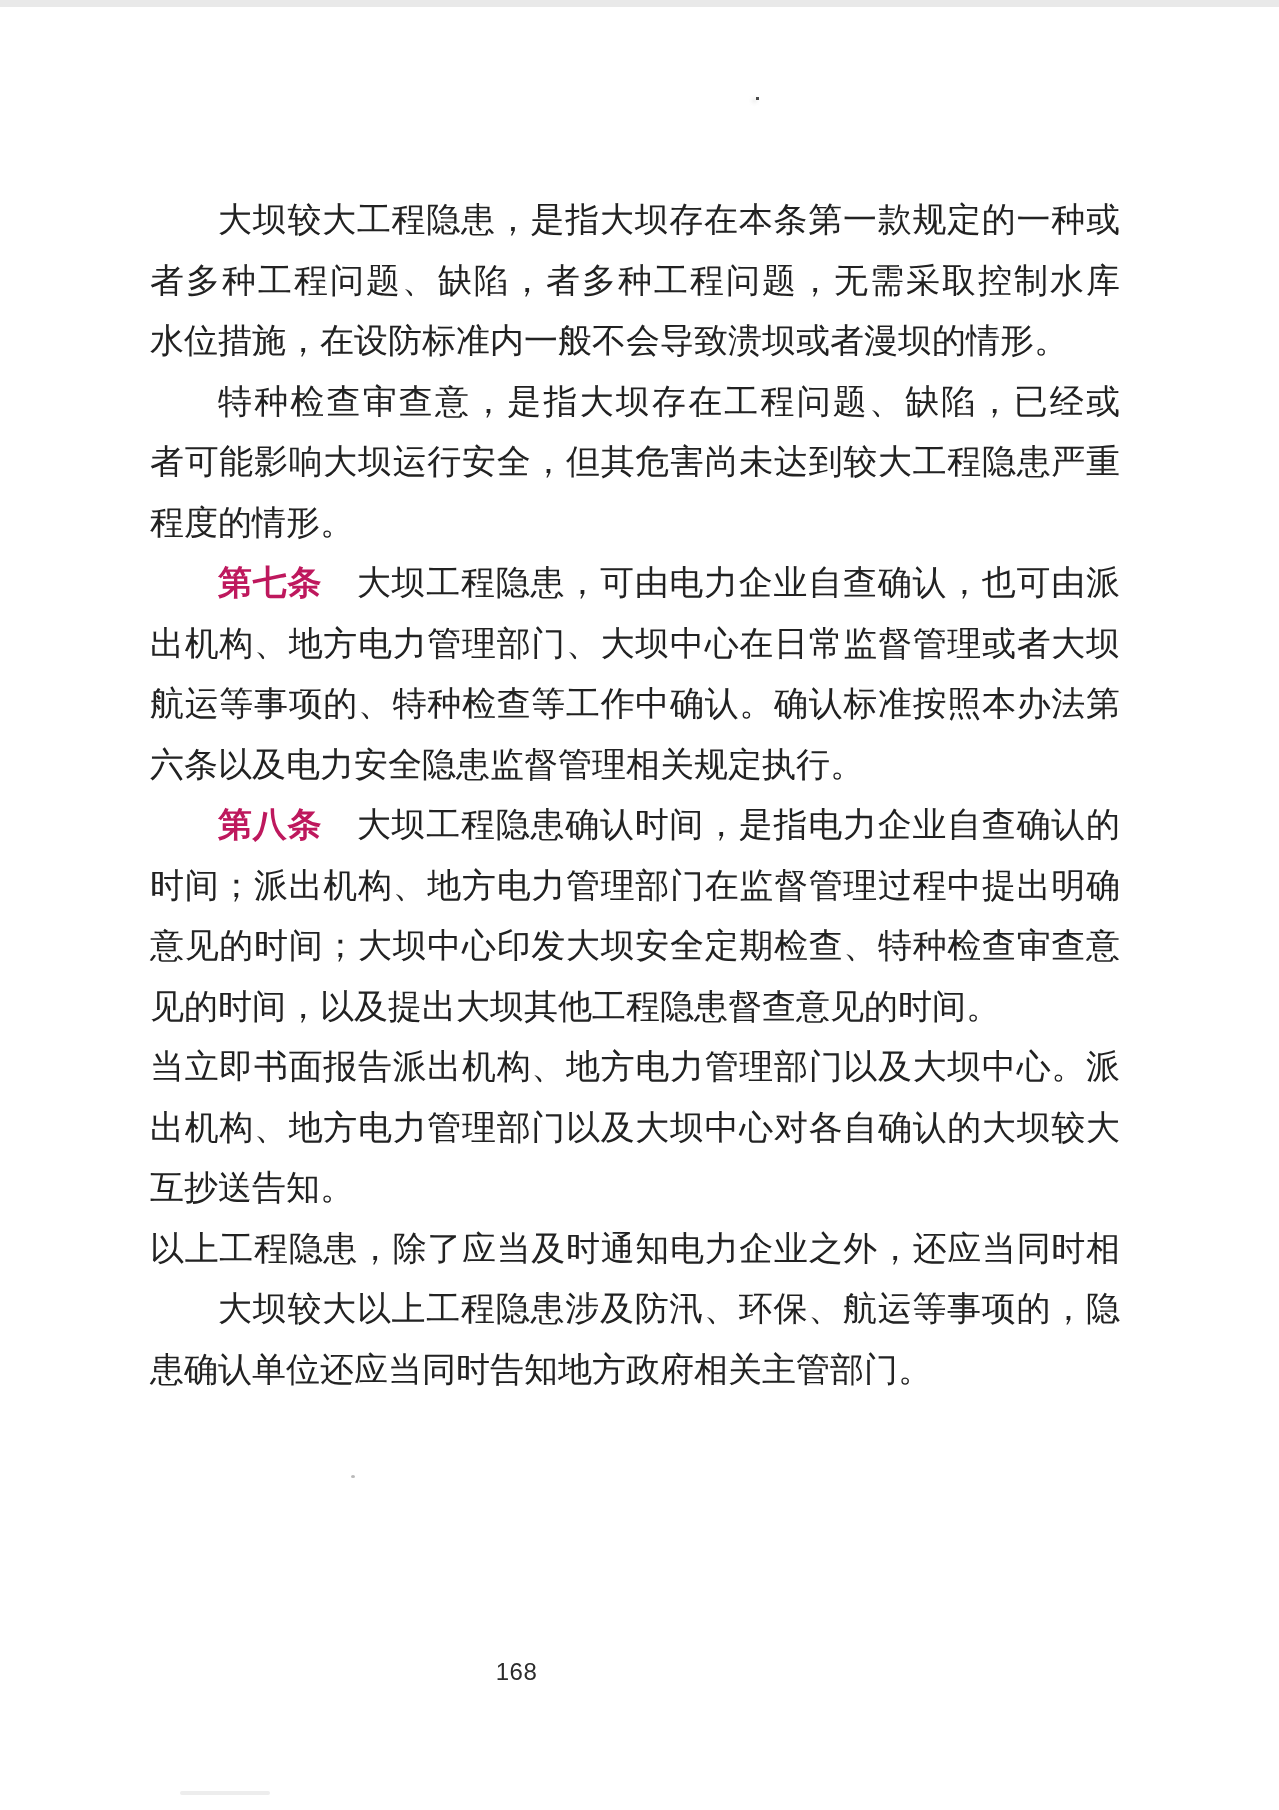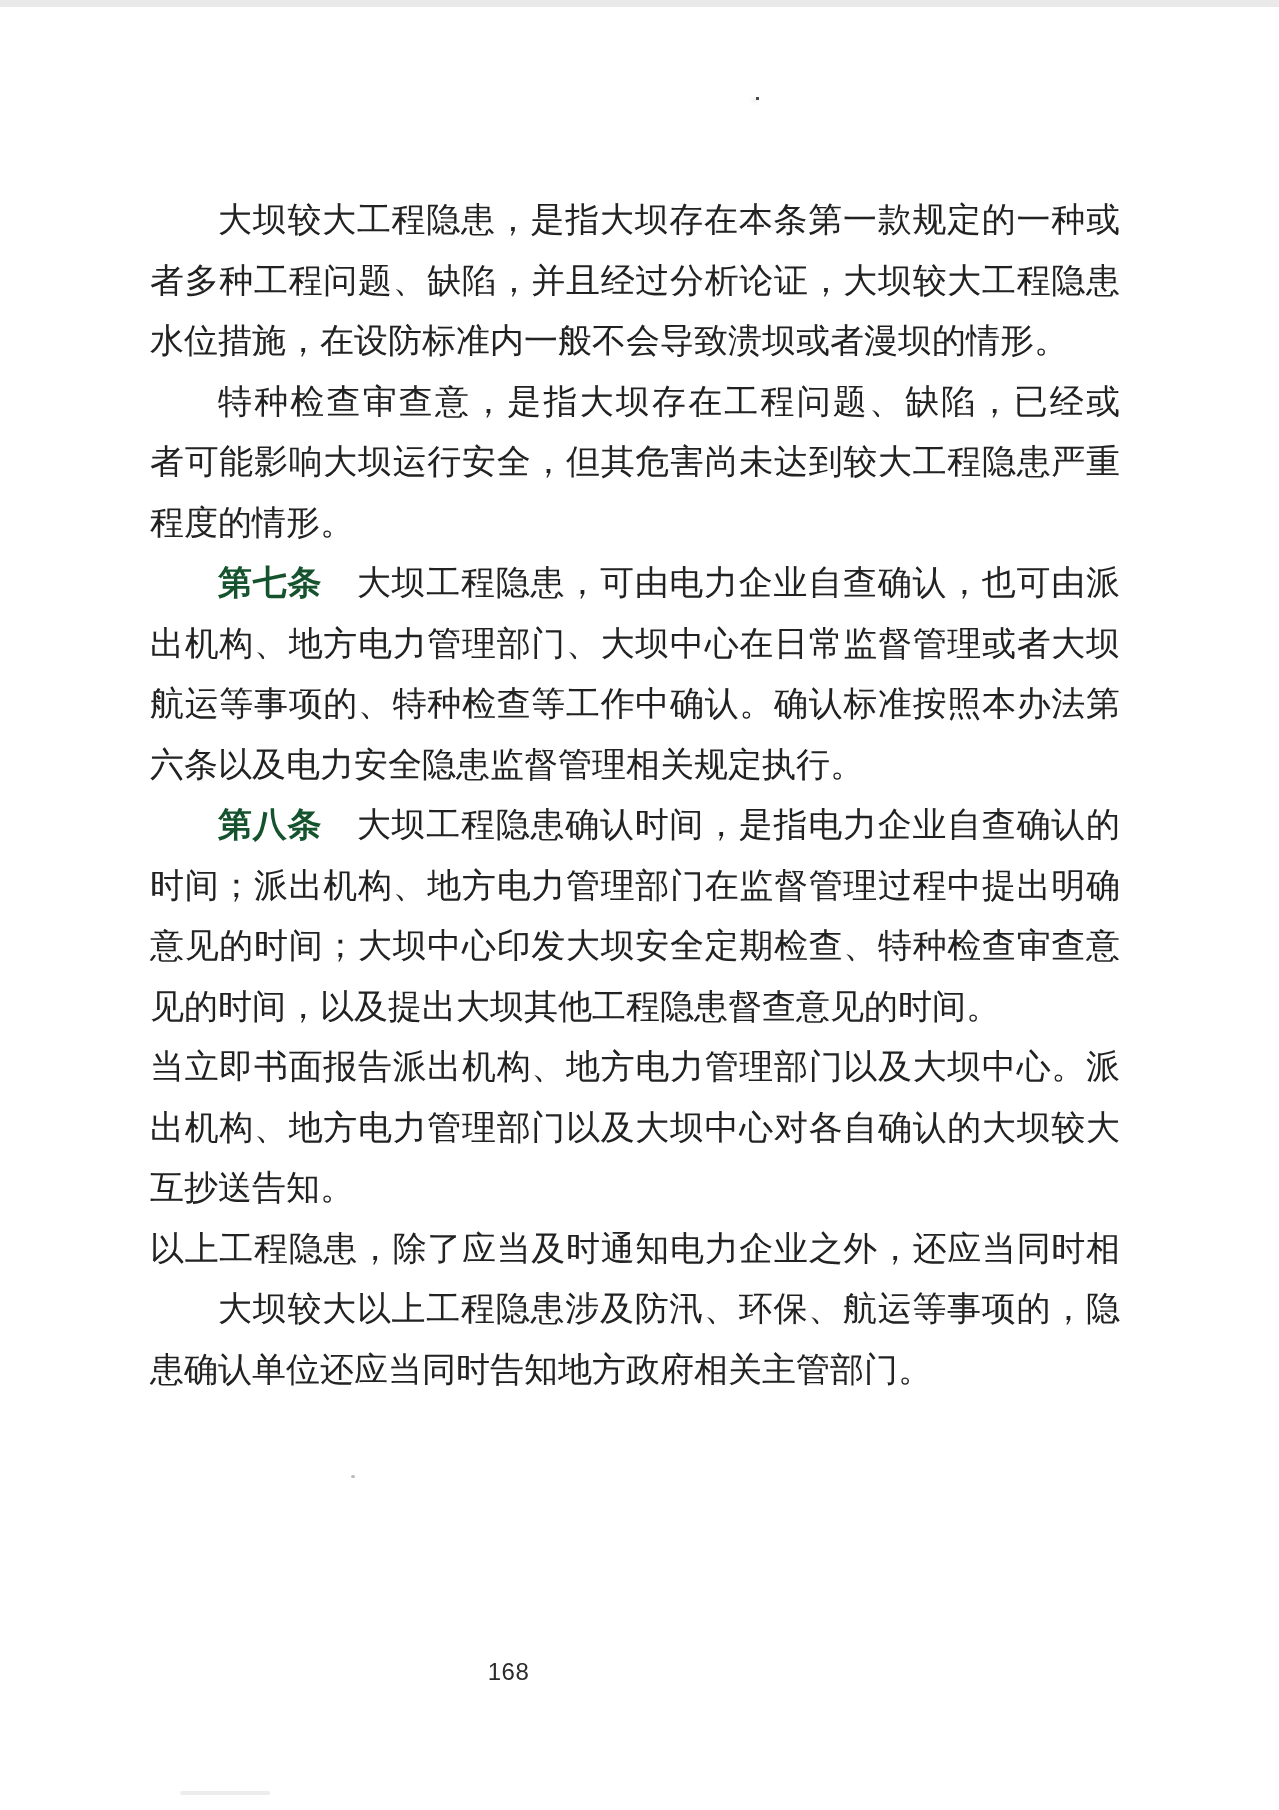--- a/index.html
+++ b/index.html
@@ -37,31 +37,31 @@
   .line.indent {
     padding-left: 68px;
     width: 902px;
   }
   .line.last {
     text-align: right;
     text-align-last: left;
   }
   .article-no {
     font-weight: 700;
-    color: #14532d;
+    color: #be185d;
   }
   .hgap {
     display: inline-block;
     width: 34px;
     height: 1px;
   }
   
   .page-number {
     position: absolute;
-    left: 0;
+    left: 8px;
     top: 1651px;
     width: 1017px;
     text-align: center;
     font-family: "Liberation Sans", "DejaVu Sans", sans-serif;
     font-size: 24px;
     color: #2b2b2b;
     letter-spacing: 0.5px;
   }
   
   .speck-top {
@@ -93,21 +93,21 @@
     border-radius: 2px;
   }
 </style>
 </head>
 <body>
 
 <div class="page">
 
   <div class="text-block" id="body-text">
       <div class="line indent"><span>大坝较大工程隐患，是指大坝存在本条第一款规定的一种或</span></div>
-      <div class="line"><span>者多种工程问题、缺陷，并且经过分析论证，大坝较大工程隐患</span></div>
+      <div class="line"><span>者多种工程问题、缺陷，者多种工程问题，无需采取控制水库</span></div>
       <div class="line last"><span>水位措施，在设防标准内一般不会导致溃坝或者漫坝的情形。</span></div>
       <div class="line indent"><span>特种检查审查意，是指大坝存在工程问题、缺陷，已经或</span></div>
       <div class="line"><span>者可能影响大坝运行安全，但其危害尚未达到较大工程隐患严重</span></div>
       <div class="line last"><span>程度的情形。</span></div>
       <div class="line indent"><span class="article-no">第七条</span><span class="hgap"></span><span>大坝工程隐患，可由电力企业自查确认，也可由派</span></div>
       <div class="line"><span>出机构、地方电力管理部门、大坝中心在日常监督管理或者大坝</span></div>
       <div class="line"><span>航运等事项的、特种检查等工作中确认。确认标准按照本办法第</span></div>
       <div class="line last"><span>六条以及电力安全隐患监督管理相关规定执行。</span></div>
       <div class="line indent"><span class="article-no">第八条</span><span class="hgap"></span><span>大坝工程隐患确认时间，是指电力企业自查确认的</span></div>
       <div class="line"><span>时间；派出机构、地方电力管理部门在监督管理过程中提出明确</span></div>

